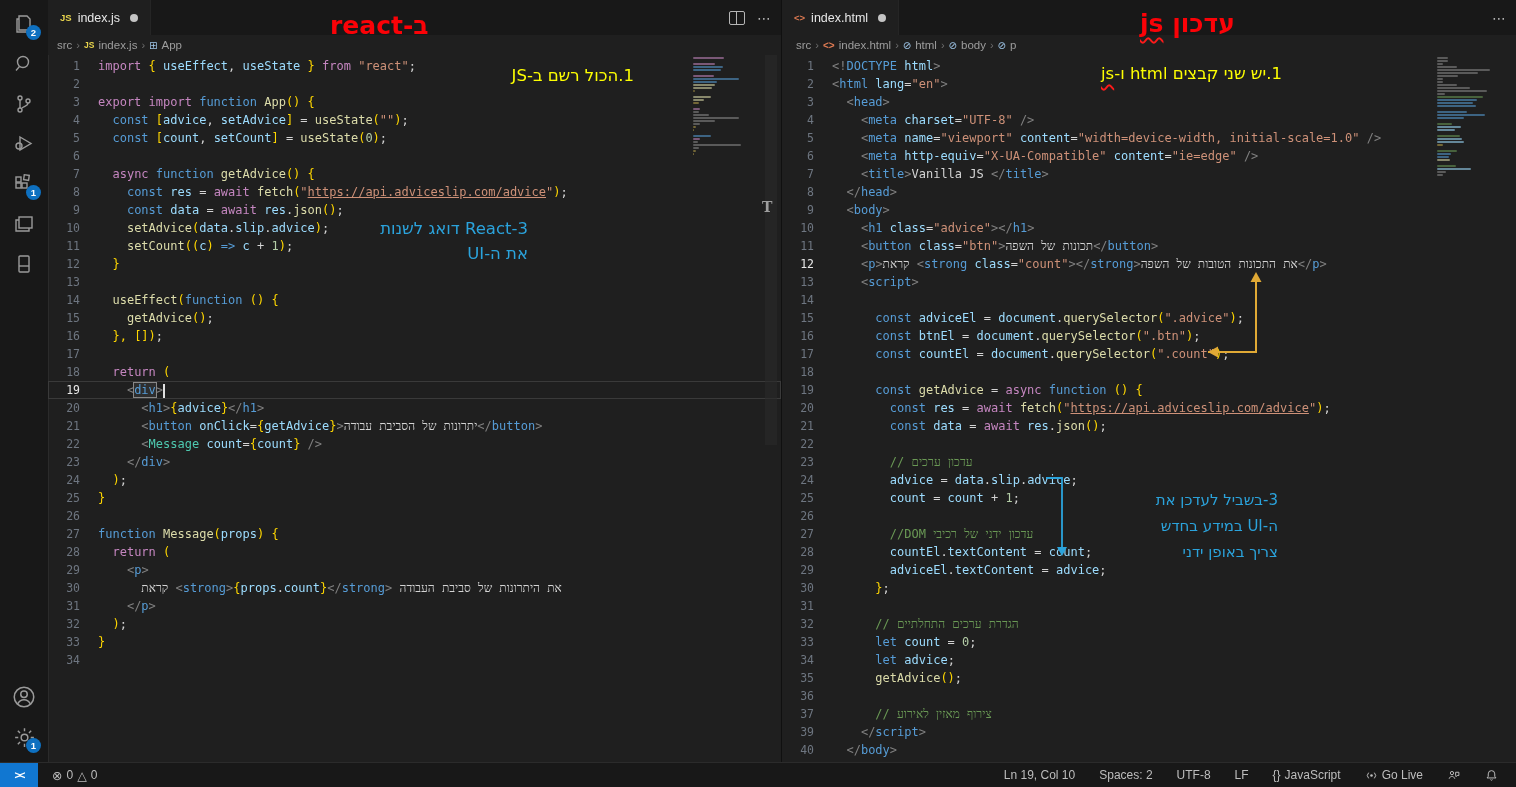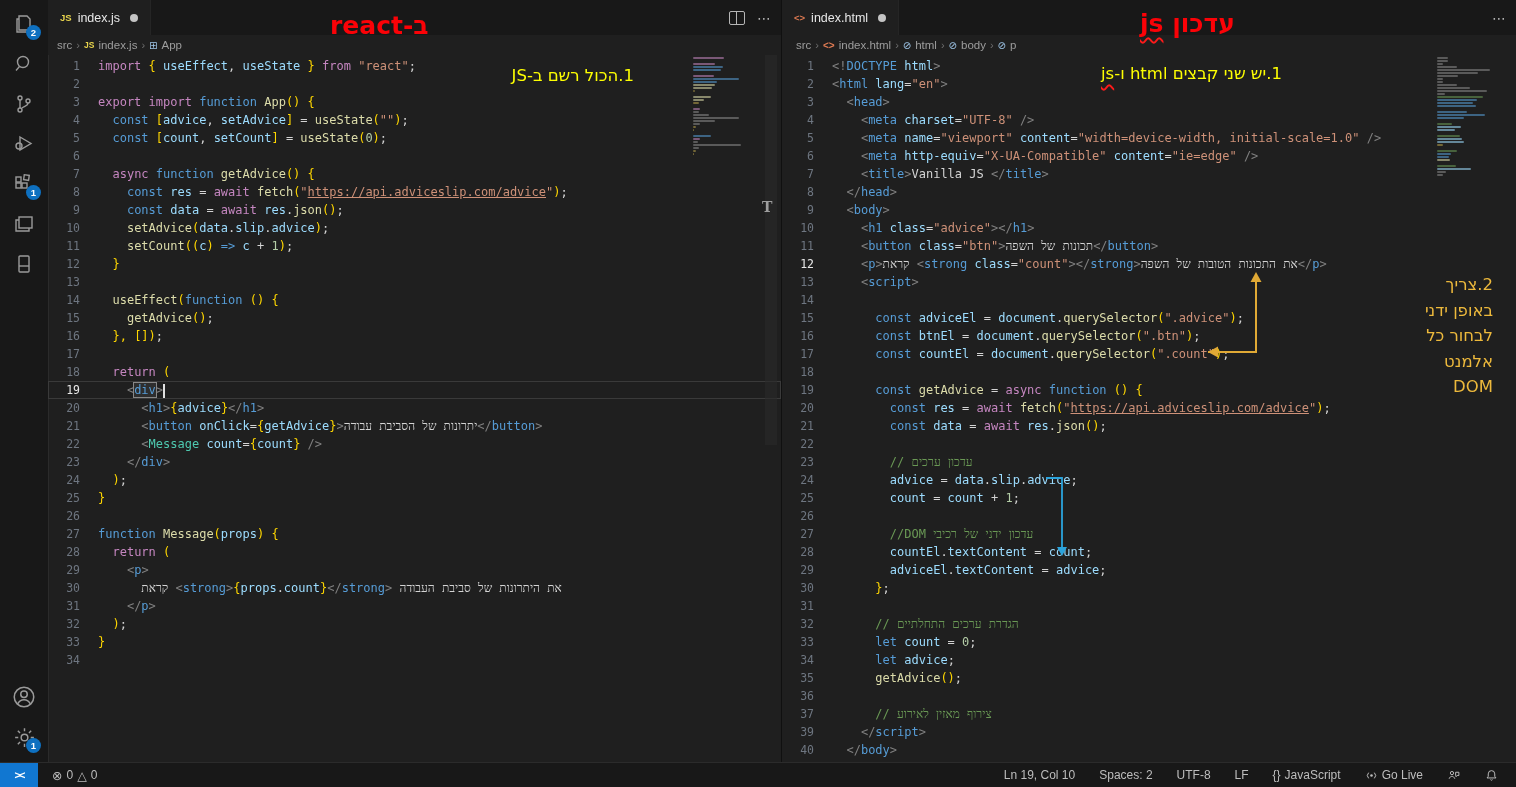--- a/index.html
+++ b/index.html
@@ -350,33 +350,35 @@
         <div class="mmbar" style="width: 0px; background: transparent; opacity: 0.55;"></div>
         <div class="mmbar" style="width: 18.9px; background: rgb(106, 153, 85); opacity: 0.55;"></div>
         <div class="mmbar" style="width: 34.3px; background: rgb(156, 220, 254); opacity: 0.55;"></div>
         <div class="mmbar" style="width: 9.1px; background: rgb(138, 138, 138); opacity: 0.55;"></div>
         <div class="mmbar" style="width: 6.3px; background: rgb(138, 138, 138); opacity: 0.55;"></div>
       </div>
   </div>
 
   <div class="ann ann-red" id="ann-red-left">ב-react</div>
   <div class="ann" id="ann-yellow-left-top">1.הכול רשם ב-JS</div>
+  <div class="ann" id="ann-blue-left">
+    <div>3-React דואג לשנות</div>
+    <div style="padding-left:4px;">את ה-UI</div>
+  </div>
 
   <div class="ann ann-red" id="ann-red-right">
     <span>עדכון </span><span class="squiggle">js</span>
   </div>
   <div class="ann" id="ann-yellow-right-top">
     <span>1.יש שני קבצים html ו-</span><span class="squiggle">js</span>
   </div>
-  <div class="ann" id="ann-yellow-right-side">
-      <div>2.צריך</div>
-      <div>באופן ידני</div>
-      <div>לבחור כל</div>
-      <div>אלמנט</div>
-      <div>DOM</div>
+  <div class="ann" id="ann-blue-right">
+      <div>3-בשביל לעדכן  את</div>
+      <div>ה-UI במידע בחדש</div>
+      <div>צריך באופן ידני</div>
     </div>
 
   <div class="t-marker">T</div>
 
   <svg class="arrow-layer" width="1516" height="787">
     <g>
       <polyline points="1208,352 1256,352 1256,276" fill="none" stroke-width="2" stroke="#e0a935"></polyline>
       <path d="M1208,352 l10,-5.5 v11 z" fill="#e0a935"></path>
       <path d="M1256,272 l-5.5,10 h11 z" fill="#e0a935"></path>
     </g>

